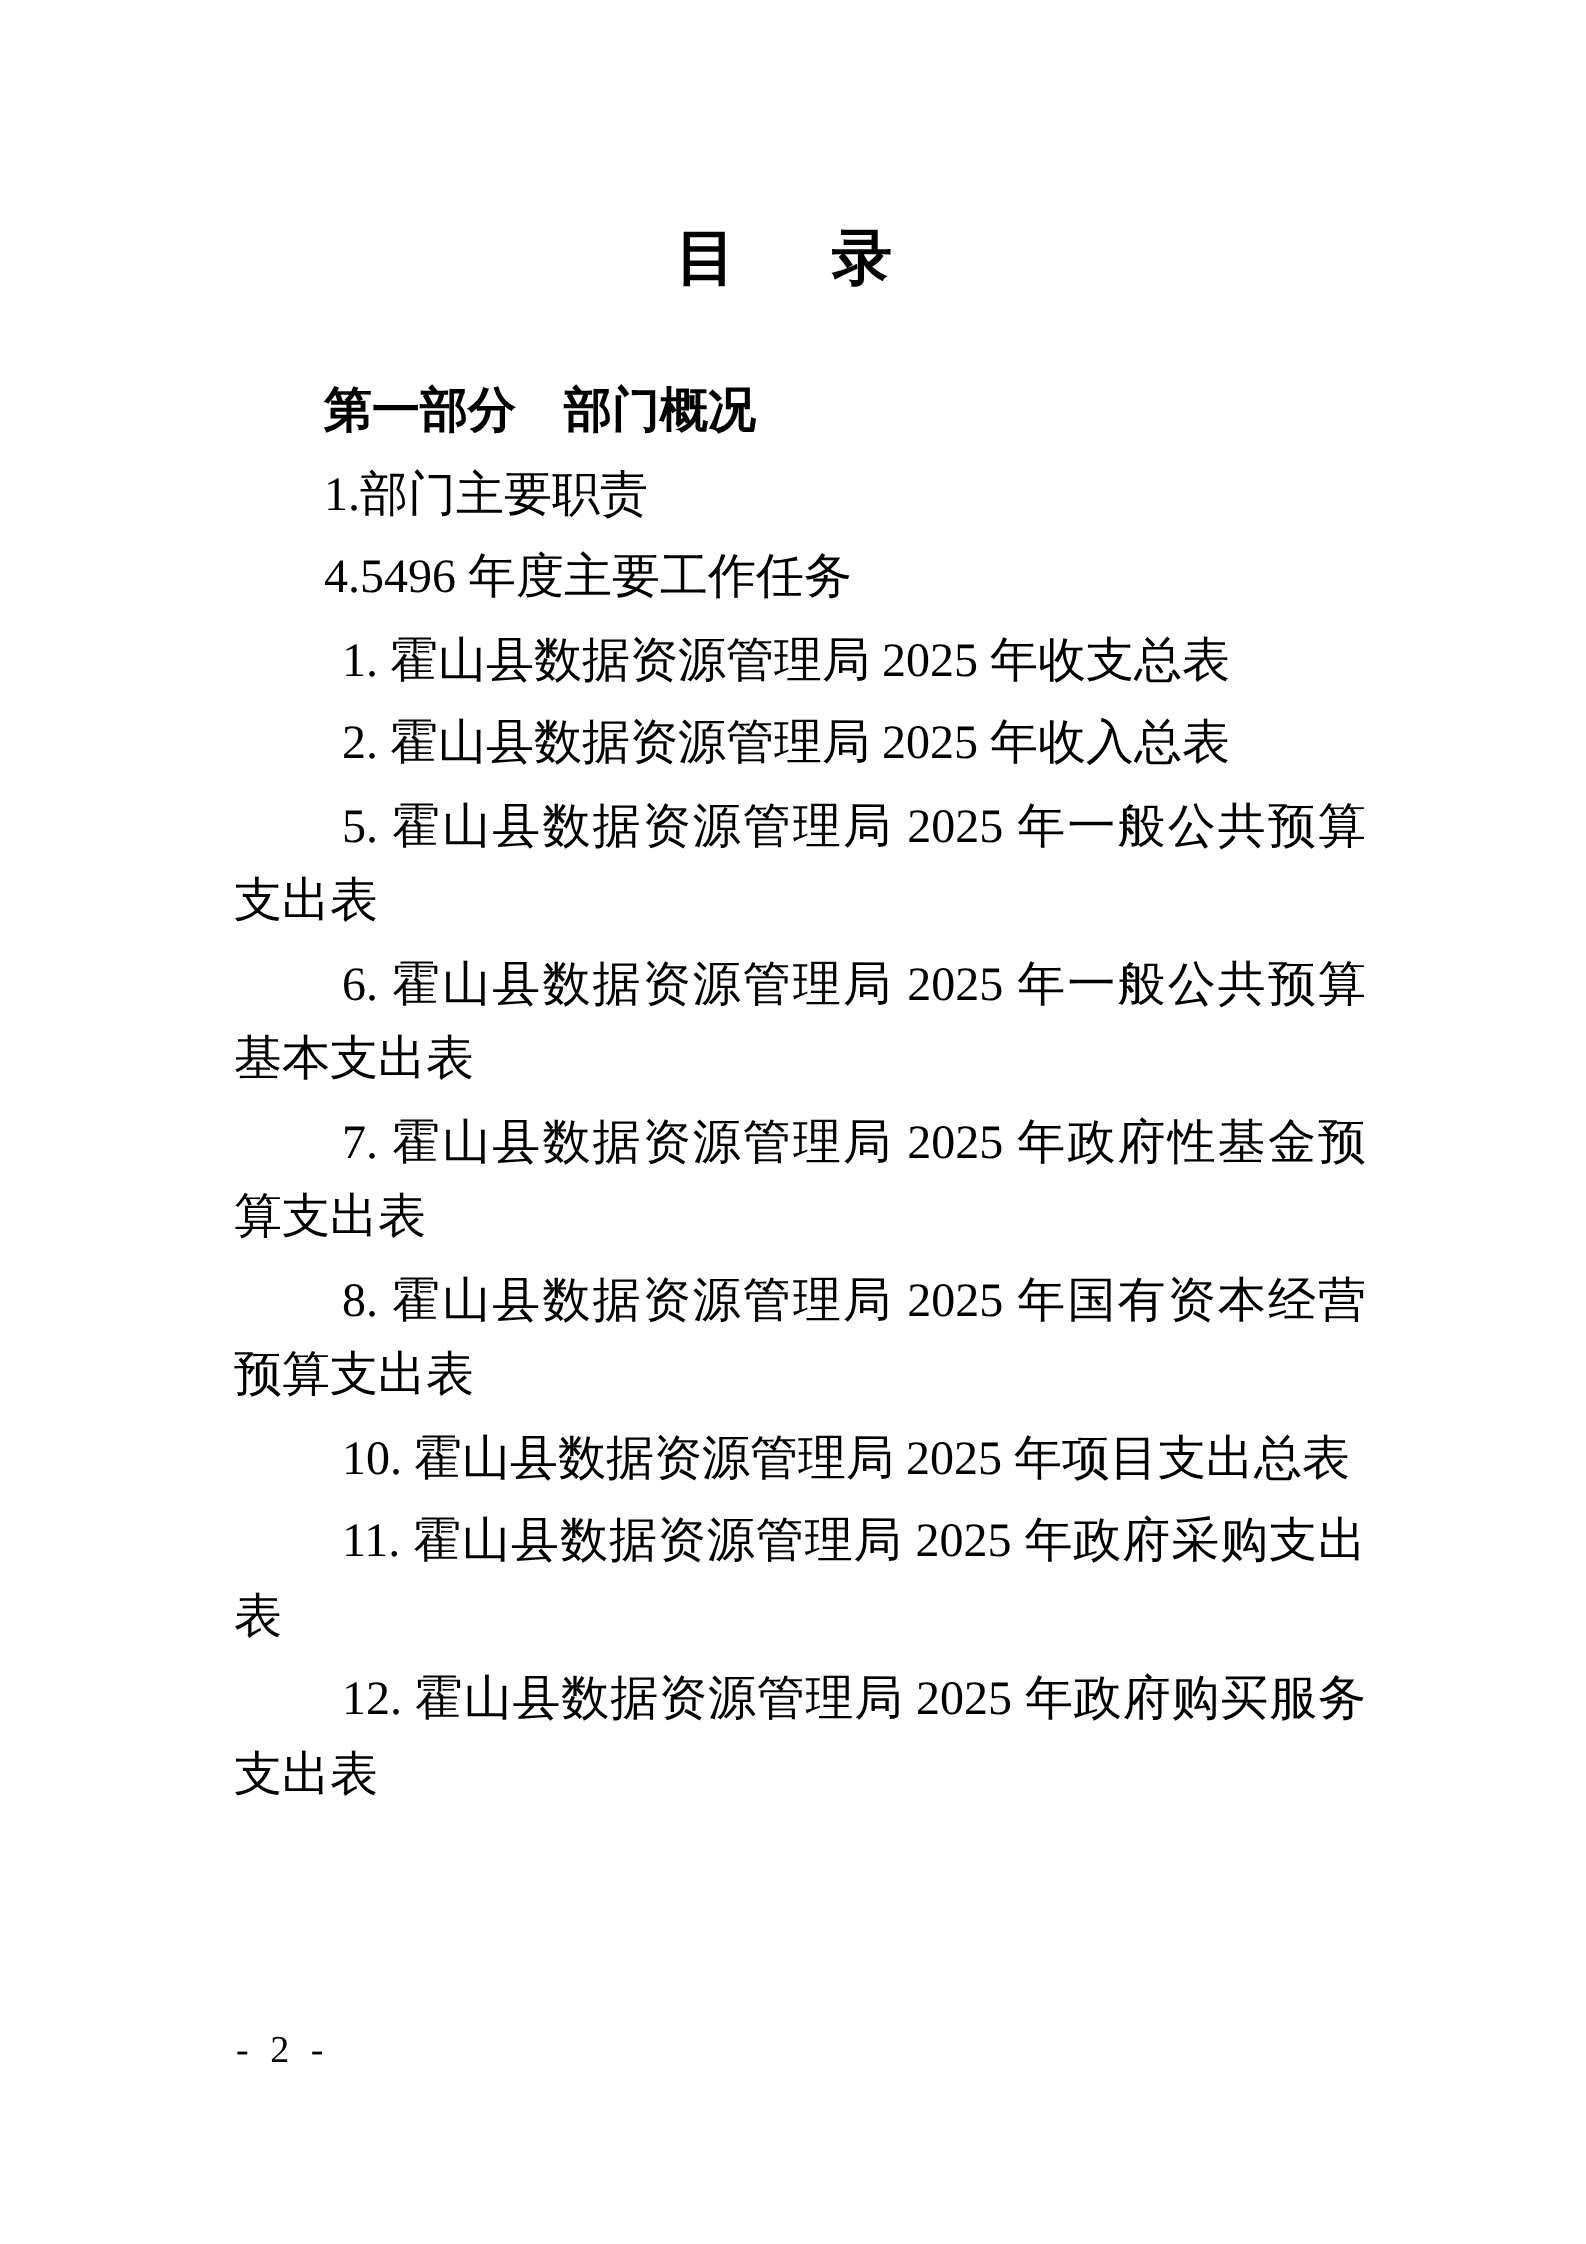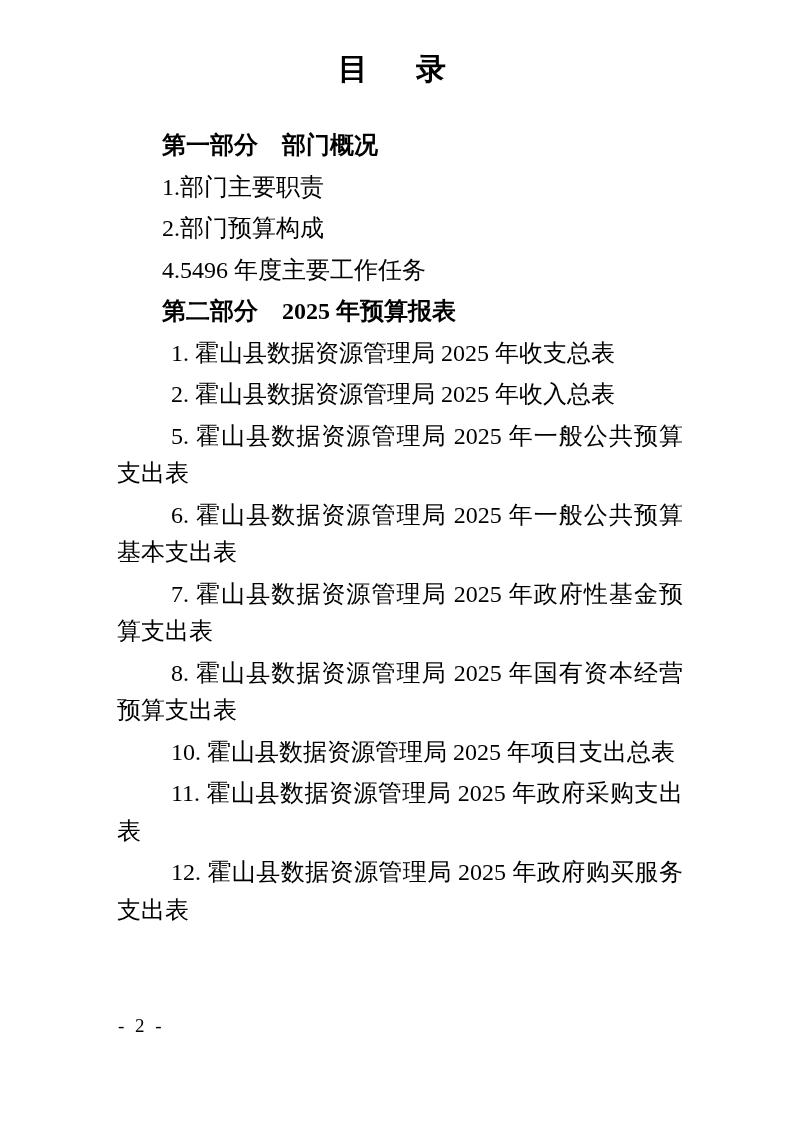--- a/index.html
+++ b/index.html
@@ -11,21 +11,21 @@
     position: relative;
     width: 793px;
     height: 1122px;
     background: #ffffff;
     color: #000000;
     font-family: "Liberation Serif", "DejaVu Serif", serif;
     overflow: hidden;
   }
   .doc-title {
     margin: 0;
-    padding-top: 54px;
+    padding-top: 115px;
     text-align: center;
     font-family: "Liberation Sans", "DejaVu Sans", sans-serif;
     font-weight: bold;
     font-size: 30px;
     line-height: 30px;
     letter-spacing: 9px;
     color: #000000;
   }
   .toc {
     margin: 43px 106px 0 113px;
@@ -64,24 +64,22 @@
 <body>
 
 <div class="page">
 
   <h1 class="doc-title">目　录</h1>
 
   <div class="toc">
 
     <p class="part-heading">第一部分　部门概况</p>
     <p class="item-lvl1">1.部门主要职责</p>
-    <p class="item-lvl1">2.部门预算构成</p>
     <p class="item-lvl1">4.5496 年度主要工作任务</p>
 
-    <p class="part-heading">第二部分　2025 年预算报表</p>
     <p class="item-lvl2">1. 霍山县数据资源管理局 2025 年收支总表</p>
     <p class="item-lvl2">2. 霍山县数据资源管理局 2025 年收入总表</p>
     <p class="item-lvl2">5. 霍山县数据资源管理局 2025 年一般公共预算支出表</p>
     <p class="item-lvl2">6. 霍山县数据资源管理局 2025 年一般公共预算基本支出表</p>
     <p class="item-lvl2">7. 霍山县数据资源管理局 2025 年政府性基金预算支出表</p>
     <p class="item-lvl2">8. 霍山县数据资源管理局 2025 年国有资本经营预算支出表</p>
     <p class="item-lvl2">10. 霍山县数据资源管理局 2025 年项目支出总表</p>
     <p class="item-lvl2">11. 霍山县数据资源管理局 2025 年政府采购支出表</p>
     <p class="item-lvl2">12. 霍山县数据资源管理局 2025 年政府购买服务支出表</p>
 

